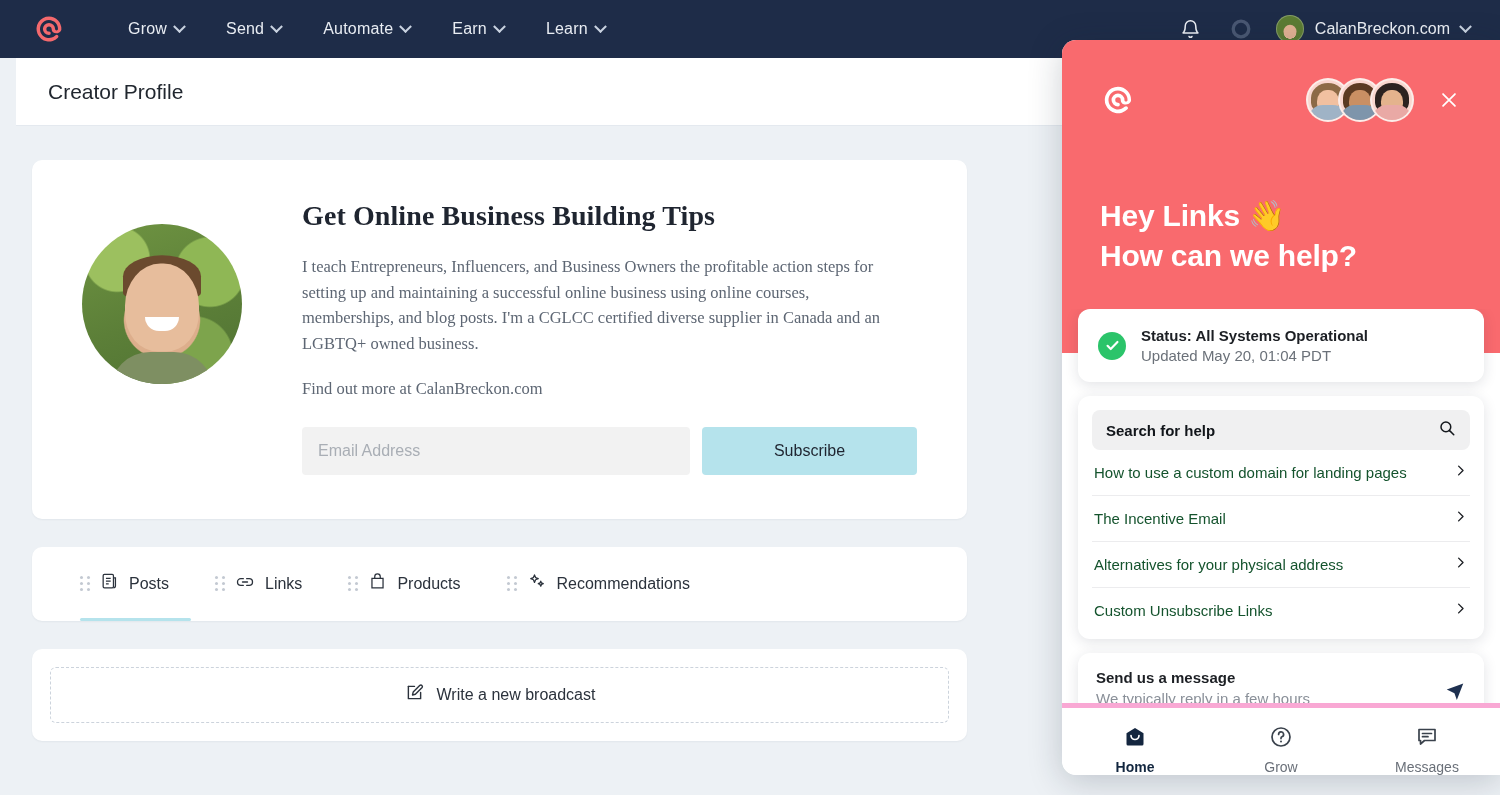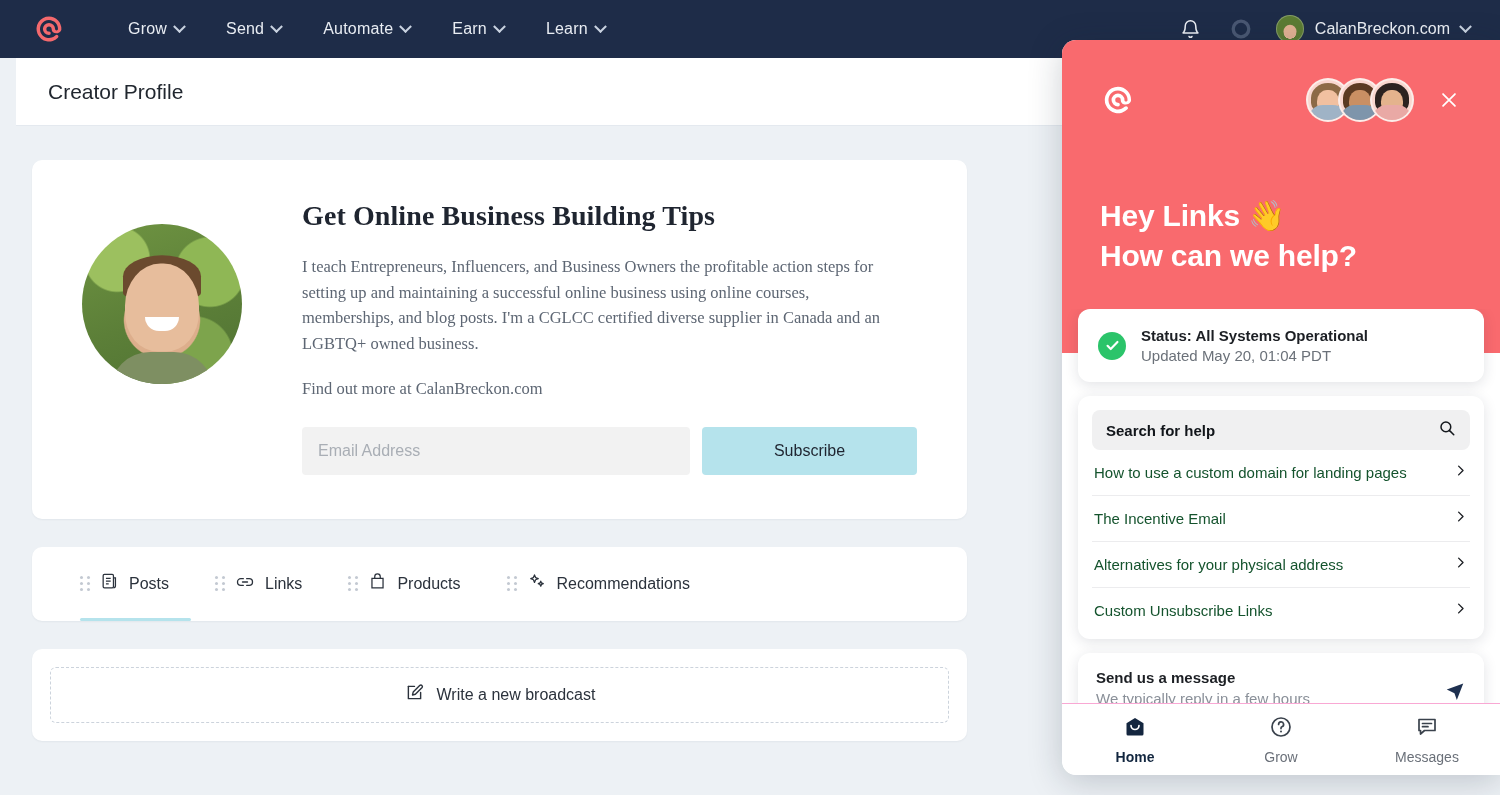--- a/index.html
+++ b/index.html
@@ -162,22 +162,22 @@
   .article:last-child { border-bottom: none; }
   .article-t { font-size: 15px; color: #14532d; }
   .article-c { margin-left: auto; }
 
   .msg-card { margin-top: 14px; padding: 16px 18px 14px 18px; display: flex; align-items: flex-start; }
   .msg-title { font-size: 15px; font-weight: 700; color: #1c1f24; }
   .msg-sub { font-size: 15px; color: #8a9099; margin-top: 4px; }
   .msg-send { margin-left: auto; margin-top: 10px; }
 
   .w-foot {
-    flex: 0 0 auto; background: #fff; height: 72px; display: flex; align-items: center;
-    border-top: 1px solid #f9a8d4; border-radius: 0 0 0 14px;
+    flex: 0 0 auto; background: #fff; height: 72px; display: flex; align-items: flex-end;
+    border-top: 5px solid #f9a8d4; border-radius: 0 0 0 14px;
   }
   .foot-item { flex: 1; display: flex; flex-direction: column; align-items: center; gap: 6px; cursor: pointer; }
   .foot-label { font-size: 14px; color: #6a7079; }
   .foot-item.active .foot-label { color: #12263f; font-weight: 700; }
 </style>
 </head>
 <body>
 
 <div class="app">
 

